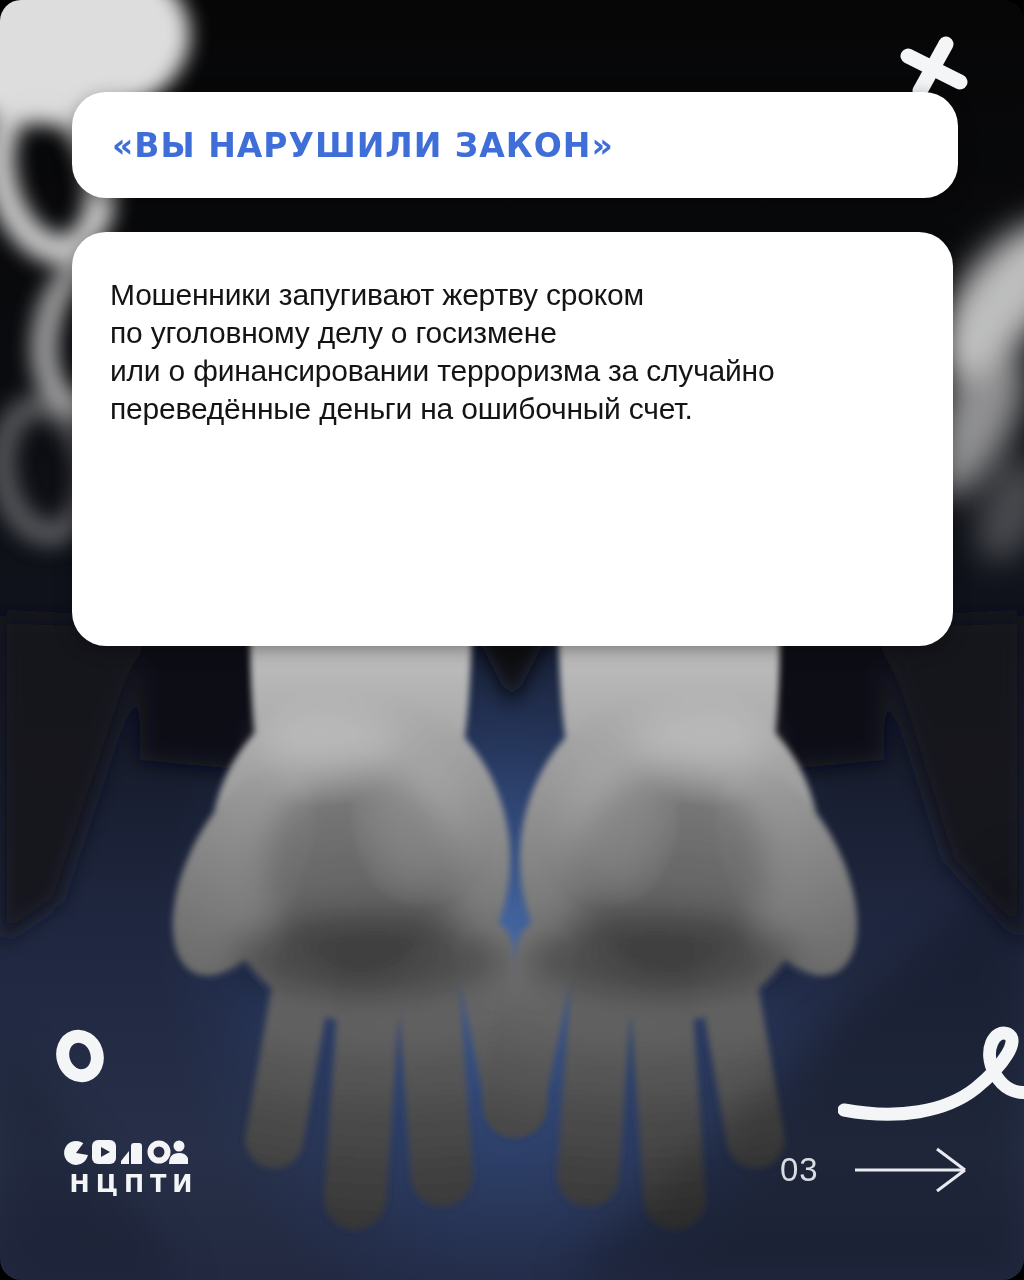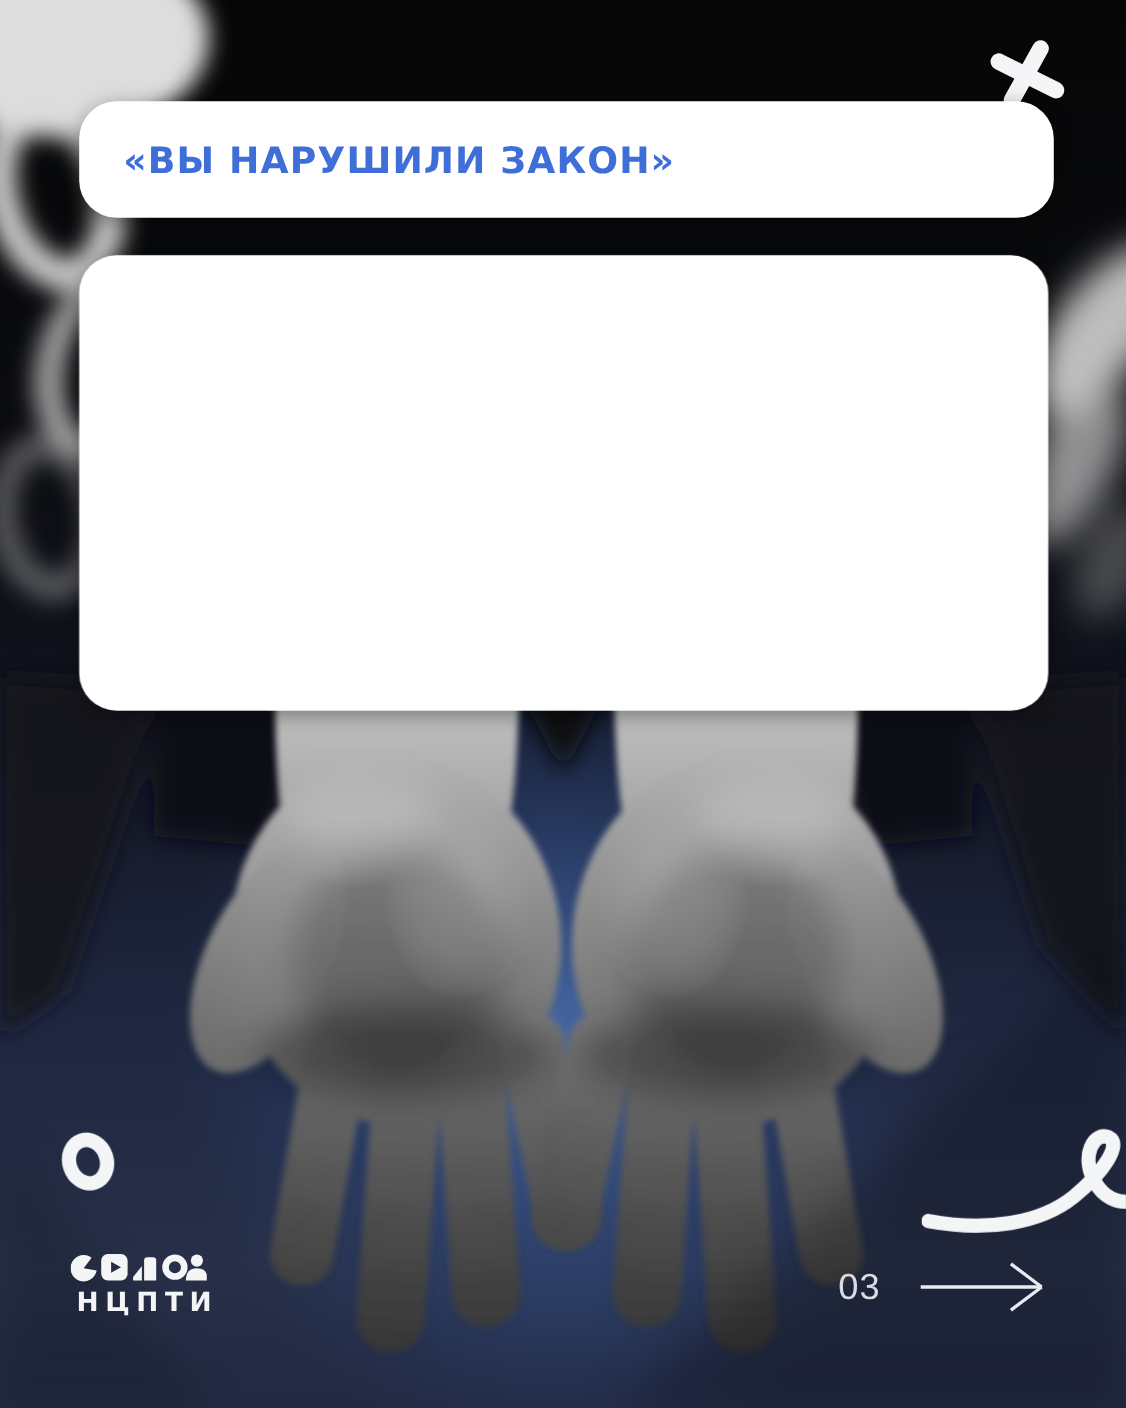--- a/index.html
+++ b/index.html
@@ -1,19 +1,20 @@
 <!DOCTYPE html>
 <html><head>
 <meta charset="utf-8">
 <style>
   html,body{margin:0;padding:0;background:#000;}
   .canvas{
     position:relative;width:1024px;height:1280px;overflow:hidden;
     font-family:"Liberation Sans",sans-serif;
     background:linear-gradient(180deg,#060607 0%,#0a0b0e 28%,#11141e 50%,#1f2740 72%,#273048 90%,#222941 100%);
+    border-radius:21px;
   }
   .bg-svg{position:absolute;left:0;top:0;width:1024px;height:1280px;display:block;}
 
   
   .card{
     position:absolute;left:72px;background:#ffffff;border-radius:34px;
     box-shadow:0 4px 18px rgba(0,0,0,0.35);
   }
   .title-card{top:92px;width:886px;height:106px;display:flex;align-items:center;}
   .title-text{
@@ -36,21 +37,21 @@
   .squiggle-doodle{left:838px;top:1018px;width:186px;height:110px;}
 
   
   .footer-logo{position:absolute;left:64px;top:1138px;width:140px;color:#fff;text-align:center;}
   .logo-glyphs{display:block;width:124px;height:28px;}
   .logo-text{
     display:block;margin-top:4px;
     font-family:"DejaVu Sans",sans-serif;font-weight:bold;
     font-size:24px;letter-spacing:6px;color:#f4f5f7;
   }
-  .pager{position:absolute;left:762px;top:1144px;display:flex;align-items:center;justify-content:space-between;}
+  .pager{position:absolute;left:780px;top:1144px;display:flex;align-items:center;justify-content:space-between;}
   .page-number{
     font-size:33px;color:#d9dce3;letter-spacing:1px;font-family:"Liberation Sans",sans-serif;
   }
   .arrow-svg{margin-left:32px;display:block;width:124px;height:52px;cursor:pointer;}
 </style>
 </head>
 <body>
 
 <div class="canvas">
 
@@ -138,20 +139,24 @@
     <line x1="10" y1="20" x2="62" y2="46" stroke="#f4f5f7" stroke-width="15" stroke-linecap="round"></line>
     <line x1="48" y1="8" x2="22" y2="55" stroke="#f4f5f7" stroke-width="15" stroke-linecap="round"></line>
   </svg>
 
   <div class="card title-card">
     <span class="title-text">«ВЫ НАРУШИЛИ ЗАКОН»</span>
   </div>
 
   <div class="card body-card">
     <div class="body-inner">
+      <p class="body-par">Мошенники запугивают жертву сроком
+по уголовному делу о госизмене
+или о финансировании терроризма за случайно
+переведённые деньги на ошибочный счет.</p>
     </div>
   </div>
 
   <svg class="doodle ring-doodle" viewBox="0 0 56 56">
     <ellipse cx="28" cy="28" rx="17" ry="20" fill="none" stroke="#f4f5f7" stroke-width="13" transform="rotate(-18 28 28)"></ellipse>
   </svg>
 
   <svg class="doodle squiggle-doodle" viewBox="0 0 186 110">
     <path d="M6,92 C60,102 108,94 138,70 C166,47 182,22 170,16 C157,10 144,32 157,56 C165,70 177,76 190,74" fill="none" stroke="#f4f5f7" stroke-width="13" stroke-linecap="round"></path>
   </svg>

